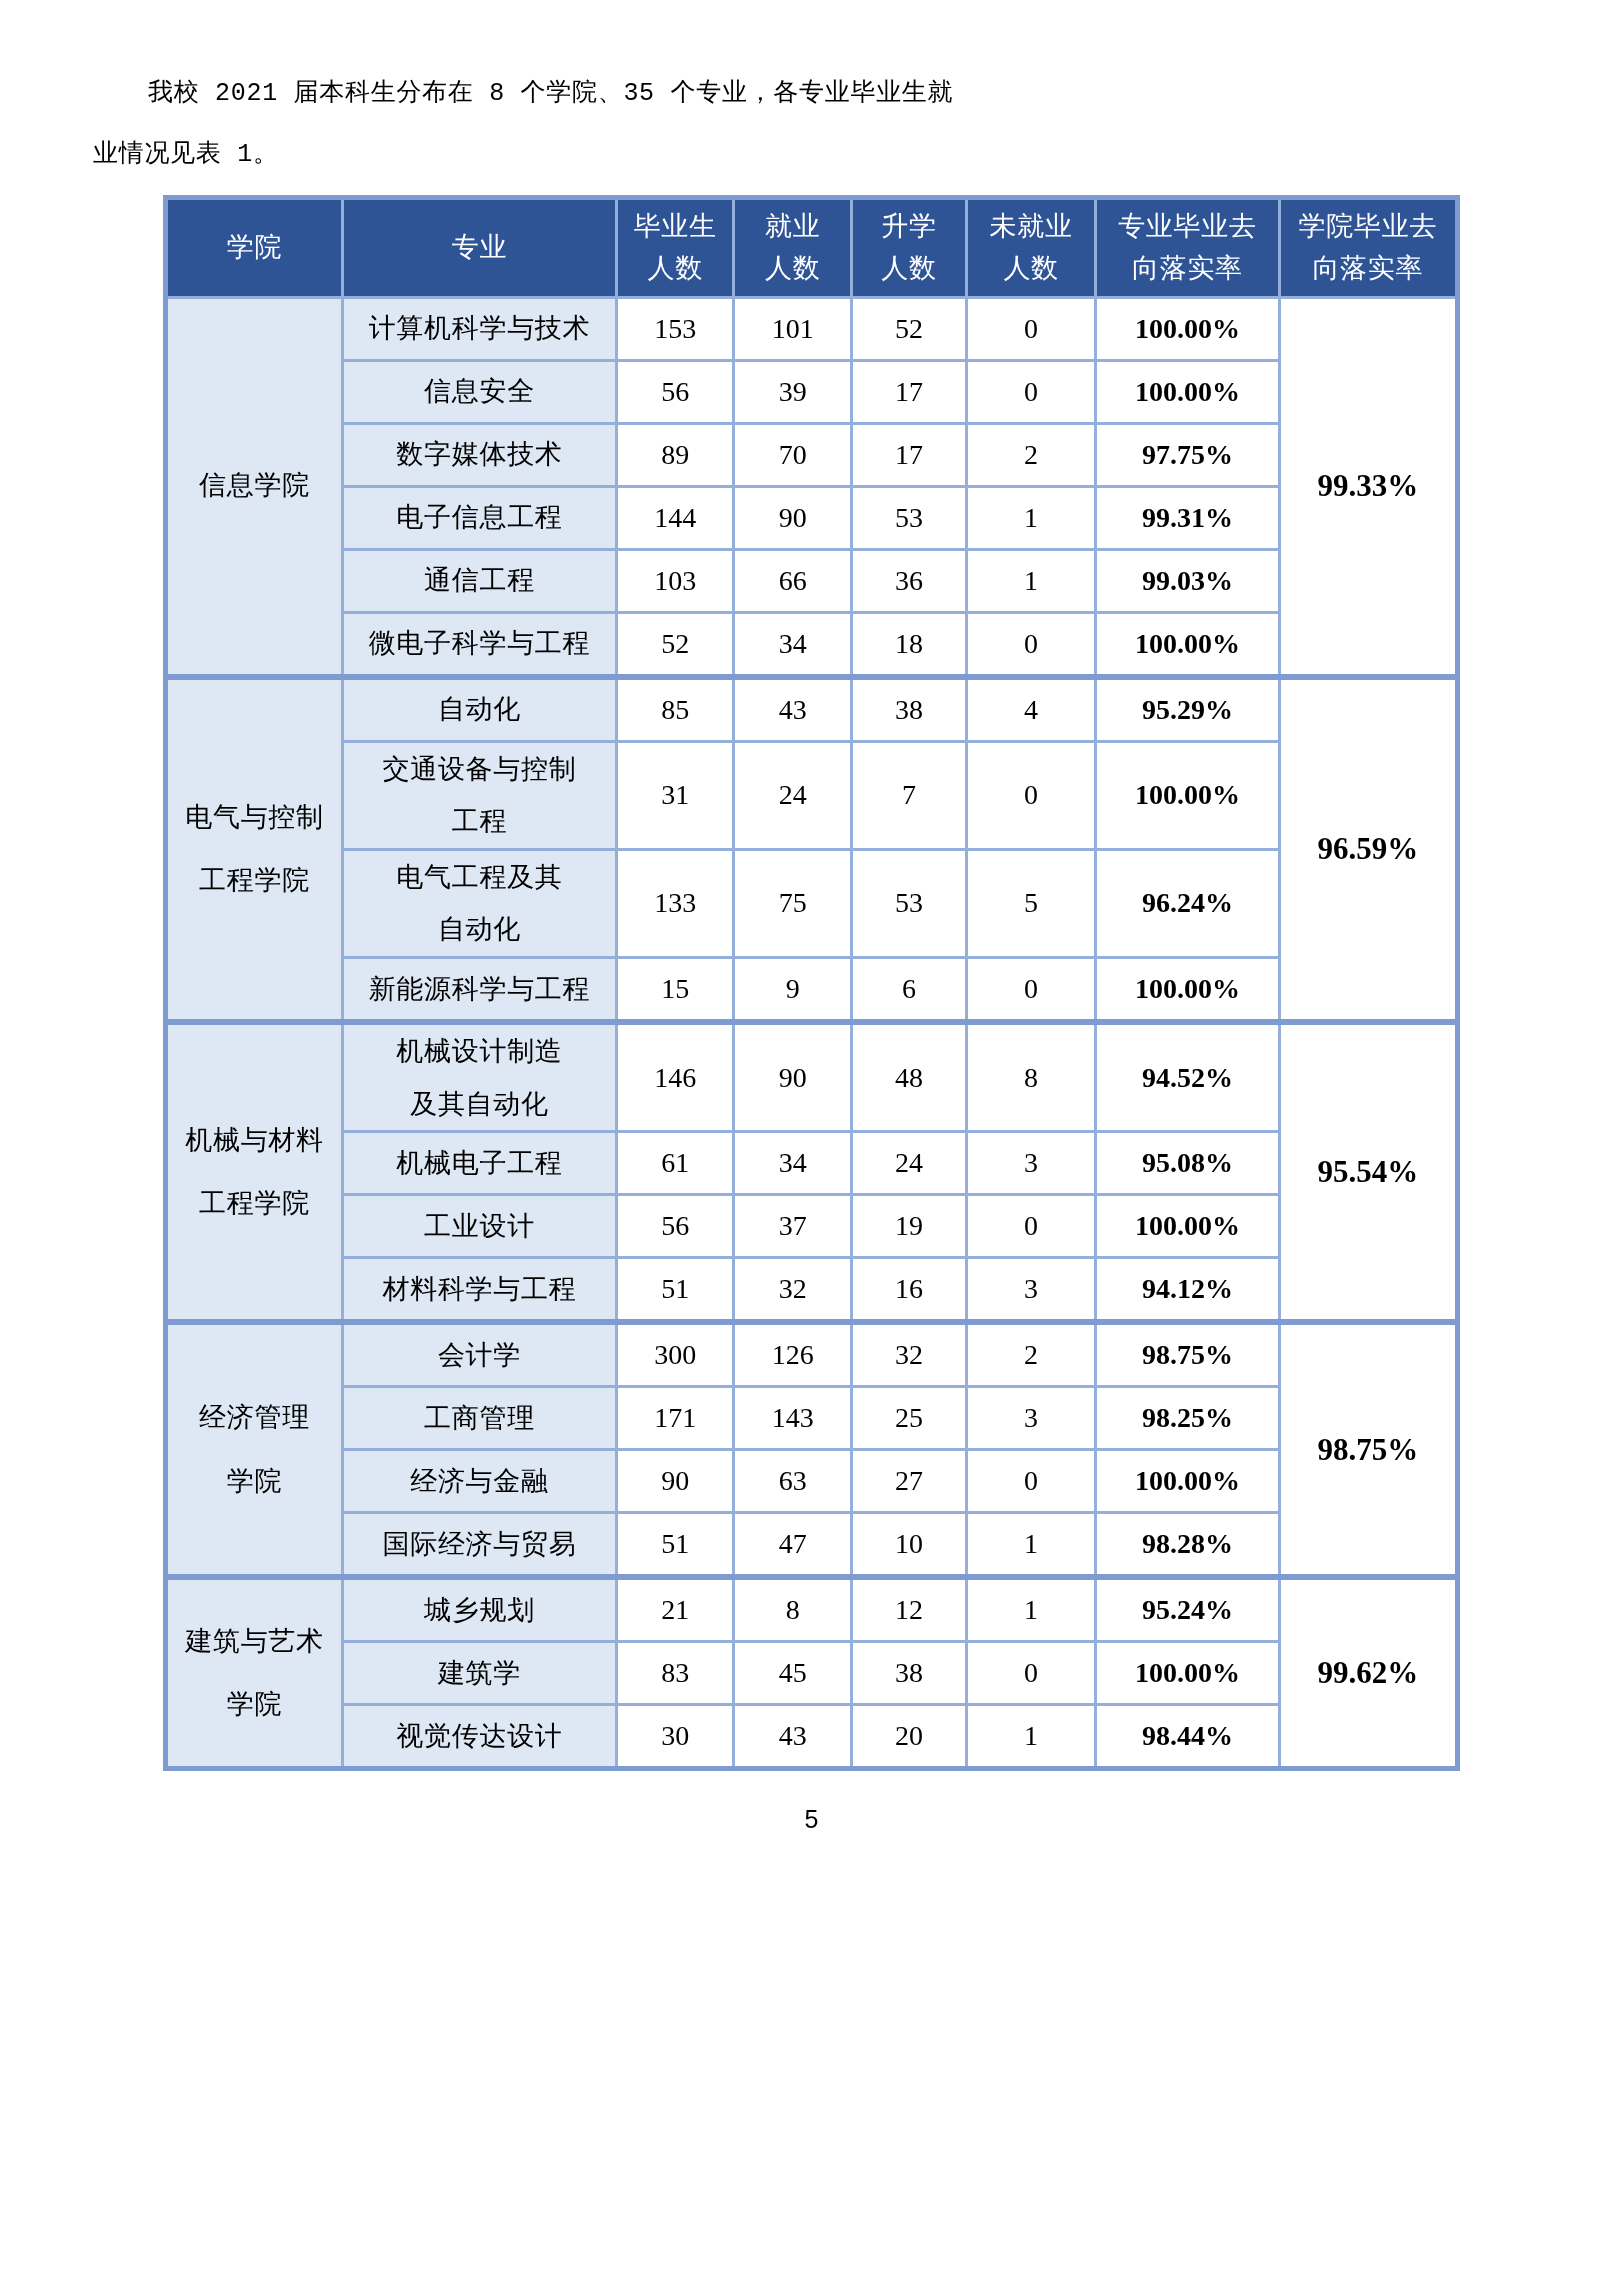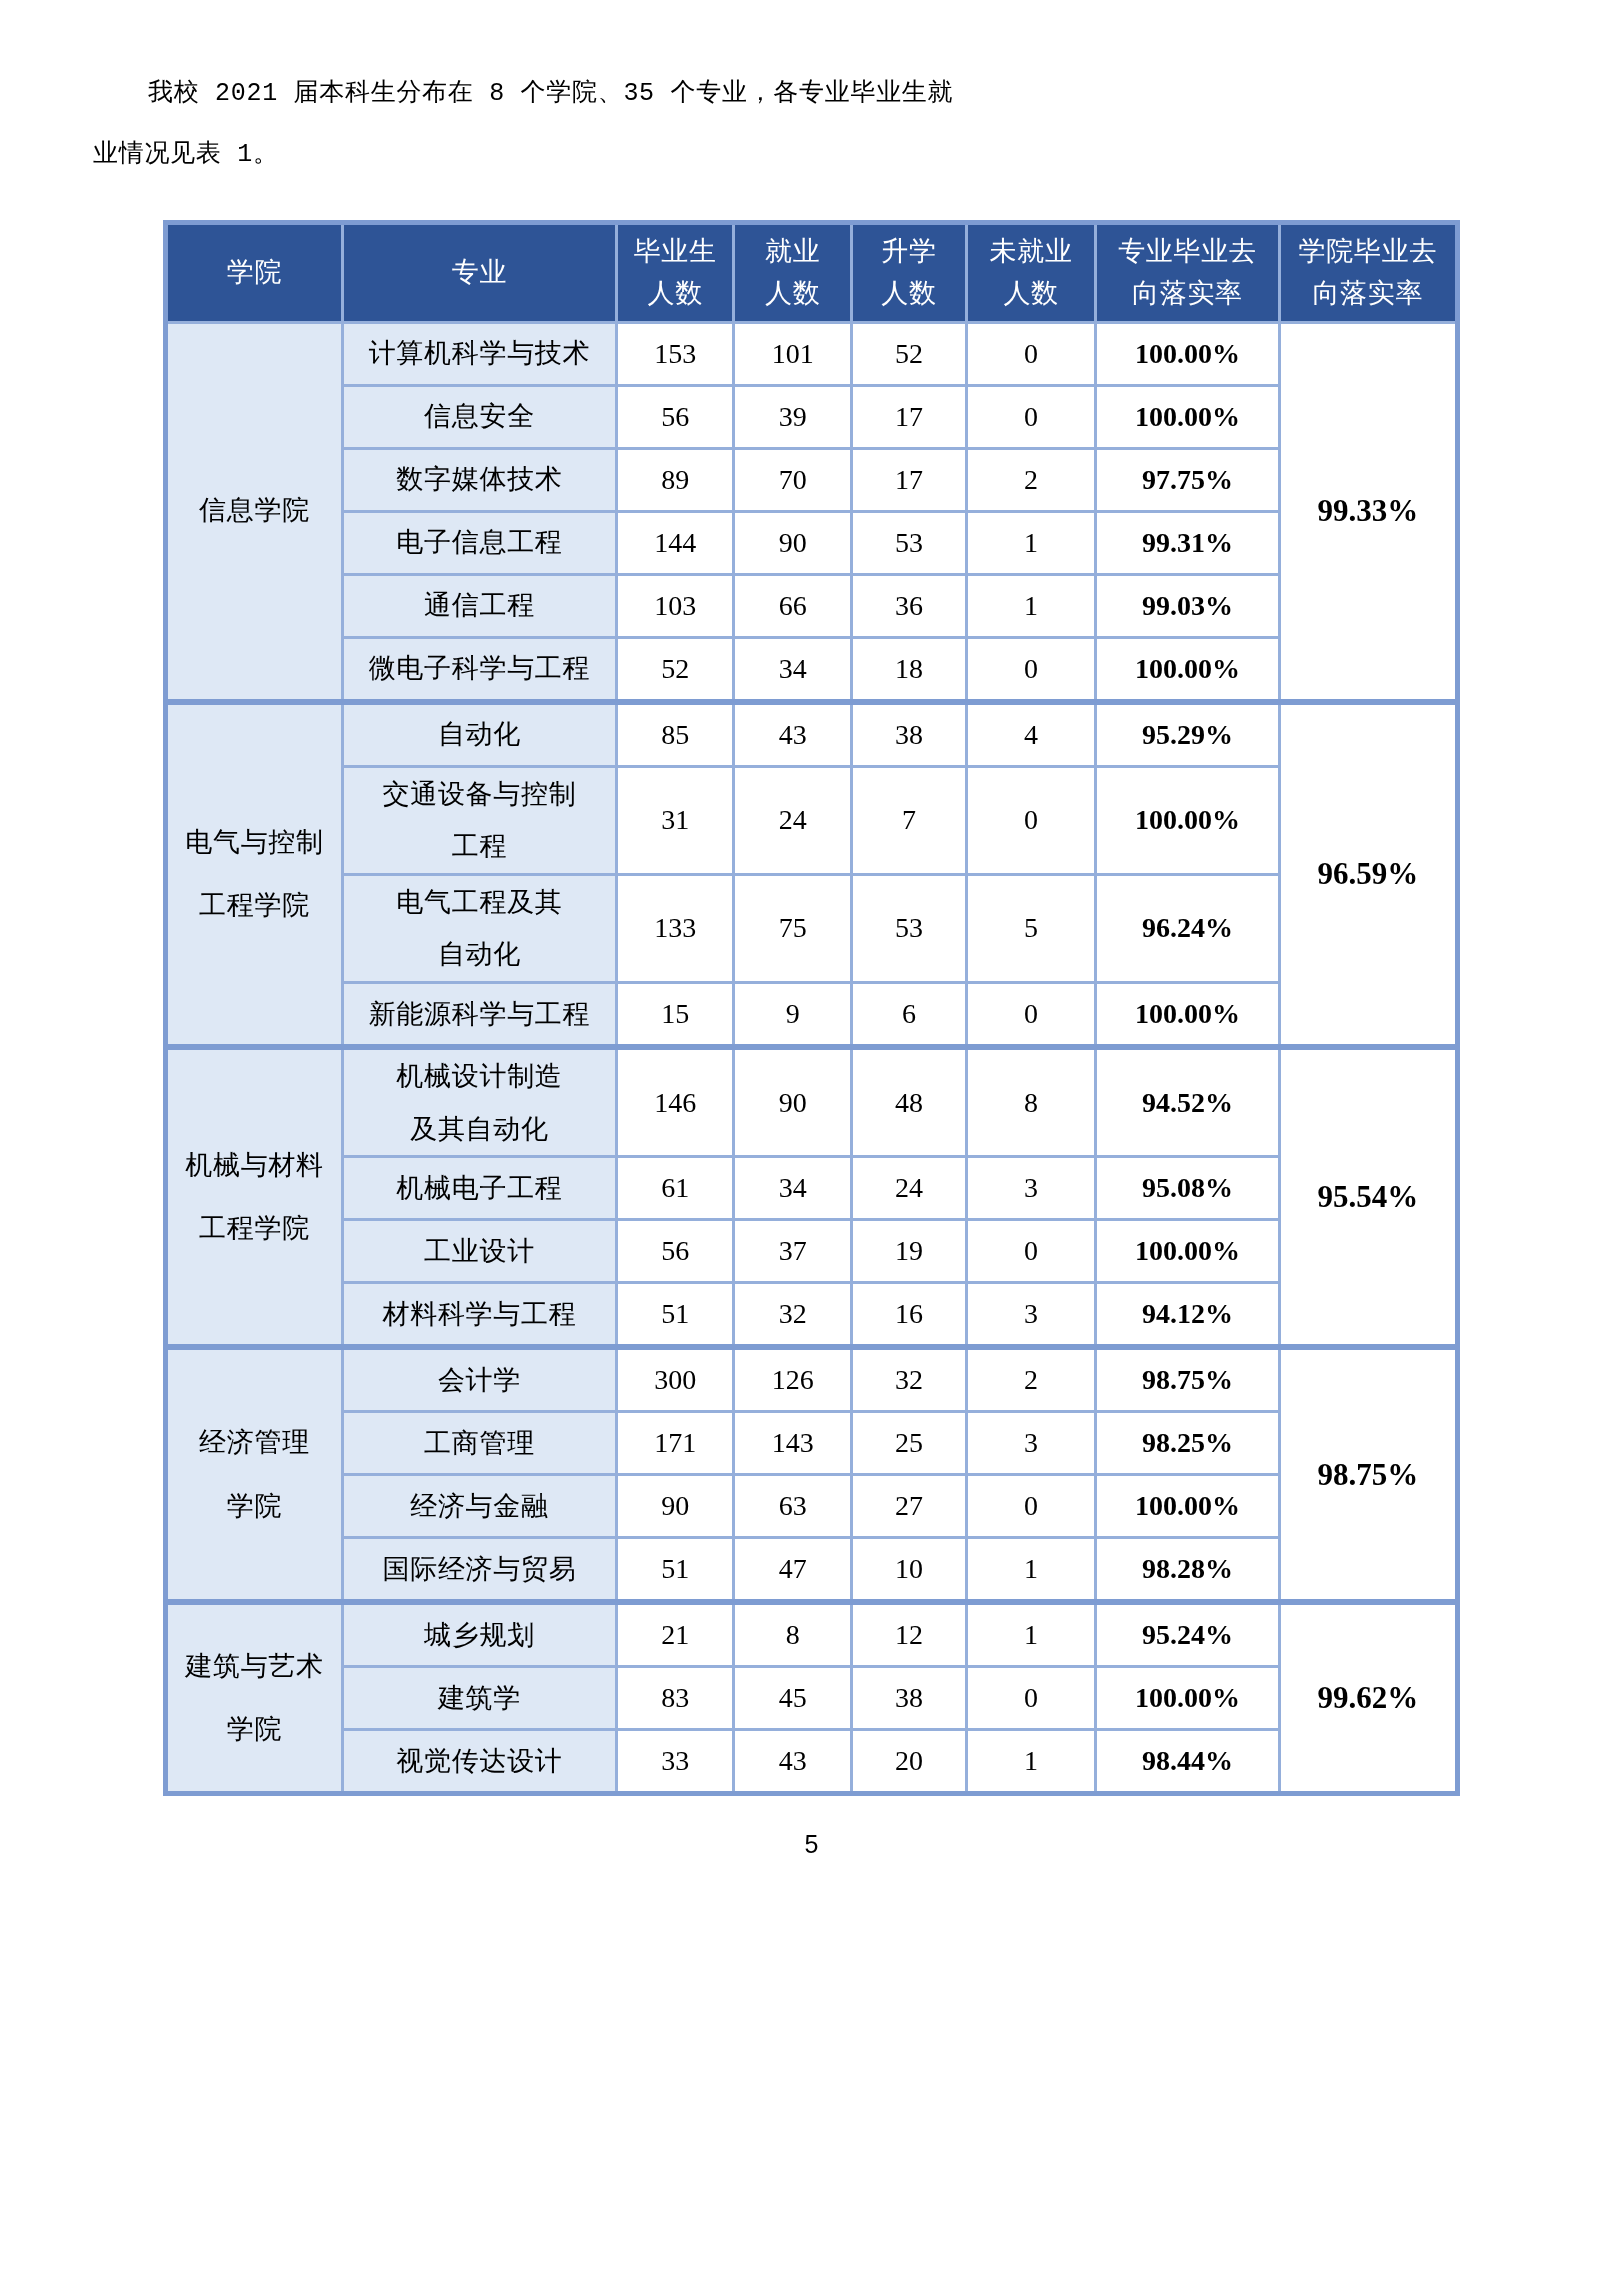--- a/index.html
+++ b/index.html
@@ -29,21 +29,21 @@
   .caption {
     margin-top:52px;
     text-align:center;
     font-size:29.4px;
     color:var(--heading-blue,#2E5190);
     letter-spacing:1.3px;
   }
 
   table.emp {
     width:1297px;
-    margin:34px auto 0;
+    margin:9px auto 0;
     border-collapse:collapse;
     table-layout:fixed;
     border:5.2px solid var(--grid-thick,#7E9CD2);
   }
   table.emp th, table.emp td {
     border:3.3px solid var(--grid,#95AFDB);
     text-align:center; vertical-align:middle;
     padding:0 3.9px;
     overflow:hidden;
   }
@@ -299,21 +299,21 @@
       <tr>
         <td class="major">建筑学</td>
         <td class="num">83</td>
         <td class="num">45</td>
         <td class="num">38</td>
         <td class="num">0</td>
         <td class="rate">100.00%</td>
       </tr>
       <tr>
         <td class="major">视觉传达设计</td>
-        <td class="num">33</td>
+        <td class="num">30</td>
         <td class="num">43</td>
         <td class="num">20</td>
         <td class="num">1</td>
         <td class="rate">98.44%</td>
       </tr>
     </tbody>
   </table>
 
   <div class="pageno">5</div>
 

